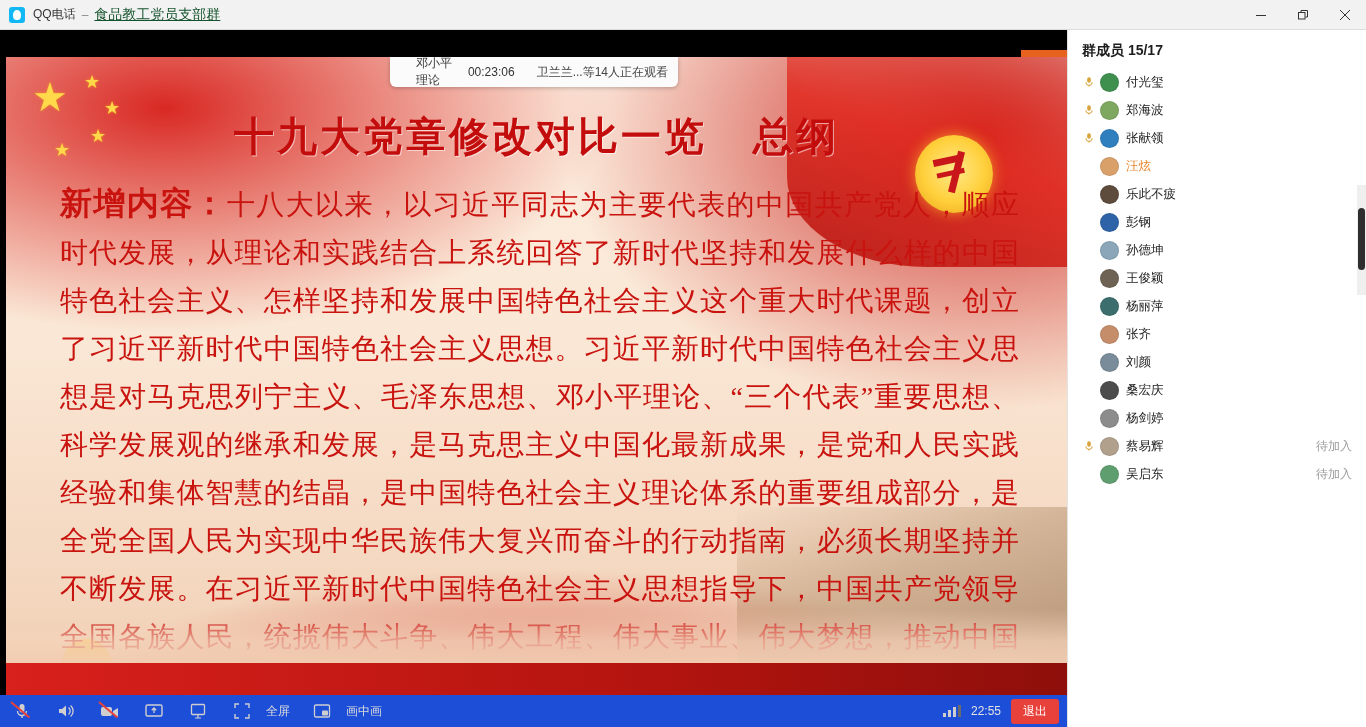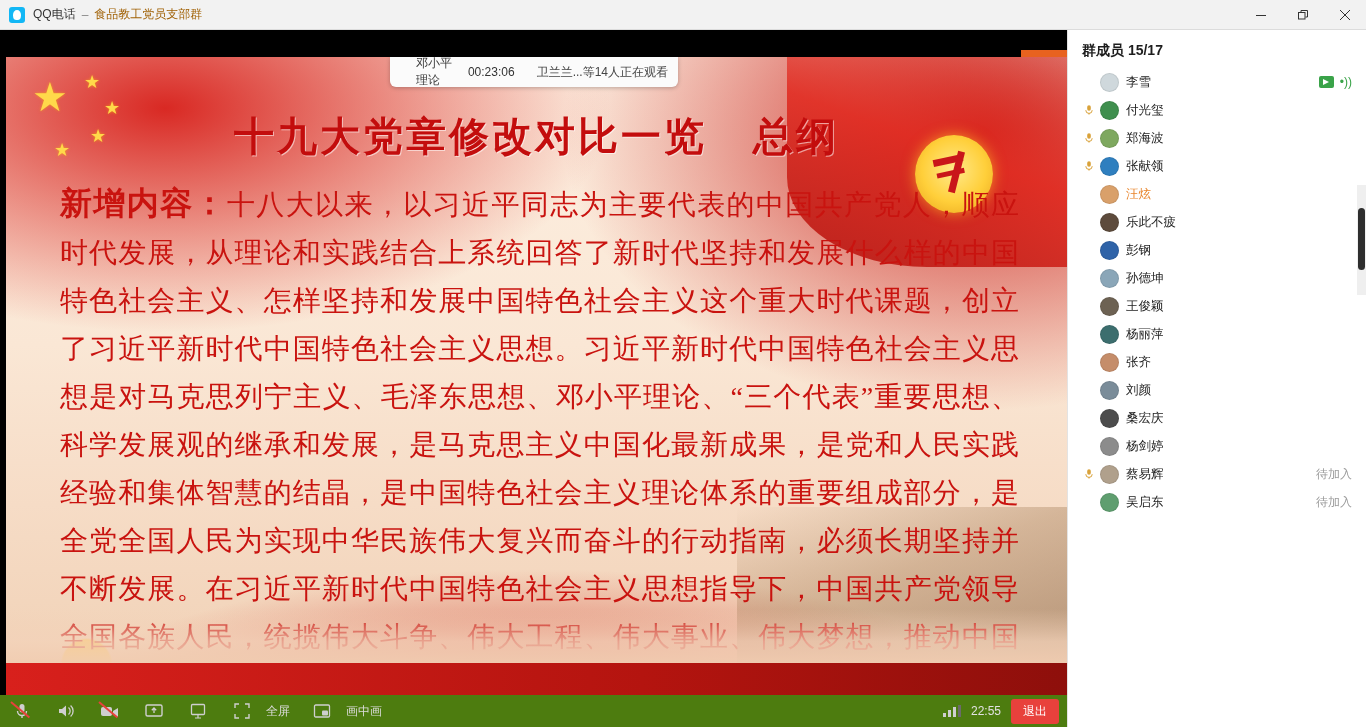--- a/index.html
+++ b/index.html
@@ -51,23 +51,24 @@
     color: #333;
     margin-left: 8px;
     white-space: nowrap;
   }
   .tb-sep {
     font-size: 12px;
     color: #888;
     margin: 0 6px;
   }
   .tb-subtitle {
-    font-size: 12px;
-    color: #a16207;
+    font-size: 14px;
+    color: #14532d;
     white-space: nowrap;
+    text-decoration: underline;
   }
   .tb-spacer { flex: 1; }
   .tb-btn {
     width: 42px;
     height: 29px;
     display: flex;
     align-items: center;
     justify-content: center;
     color: #333;
   }
@@ -228,21 +229,21 @@
   .share-pill .lbl { margin-left: 16px; }
   .share-pill .time { margin-left: 12px; color: #333; }
   .share-pill .viewers { margin-left: 22px; color: #444; white-space: nowrap; }
 
   
   .toolbar {
     position: absolute;
     left: 0; top: 695px;
     width: 1067px;
     height: 32px;
-    background: #4d7c0f;
+    background: #1d4ed8;
     display: flex;
     align-items: center;
   }
   .tool {
     width: 44px;
     height: 32px;
     display: flex;
     align-items: center;
     justify-content: center;
     position: relative;
@@ -514,29 +515,20 @@
         </span>
       <span class="clock">22:55</span>
       <button class="exit-btn">退出</button>
     </div>
   </div>
 
   <div class="member-panel">
     <div class="member-title">群成员 15/17</div>
     <div class="member-list" id="member-list">
         <div class="member-row">
-          <span class="mic-slot"></span>
-          <span class="avatar" style="background: rgb(207, 216, 220);"></span>
-          <span class="nick">李雪</span>
-          <span class="row-right">
-            <span class="screen-icon"></span>
-            <span class="sound-icon">•))</span>
-          </span>
-        </div>
-        <div class="member-row">
           <span class="mic-slot">
             <svg width="12" height="12" viewBox="0 0 12 12">
               <rect x="4.2" y="1.2" width="3.6" height="5.6" rx="1.8" fill="#d9a23a"></rect>
               <path d="M2.8 6.2a3.2 3.2 0 006.4 0" fill="none" stroke="#d9a23a" stroke-width="1"></path>
               <path d="M6 9v1.6" stroke="#d9a23a" stroke-width="1"></path>
             </svg>
           </span>
           <span class="avatar" style="background: rgb(63, 143, 78);"></span>
           <span class="nick">付光玺</span>
           <span class="row-right"></span>

